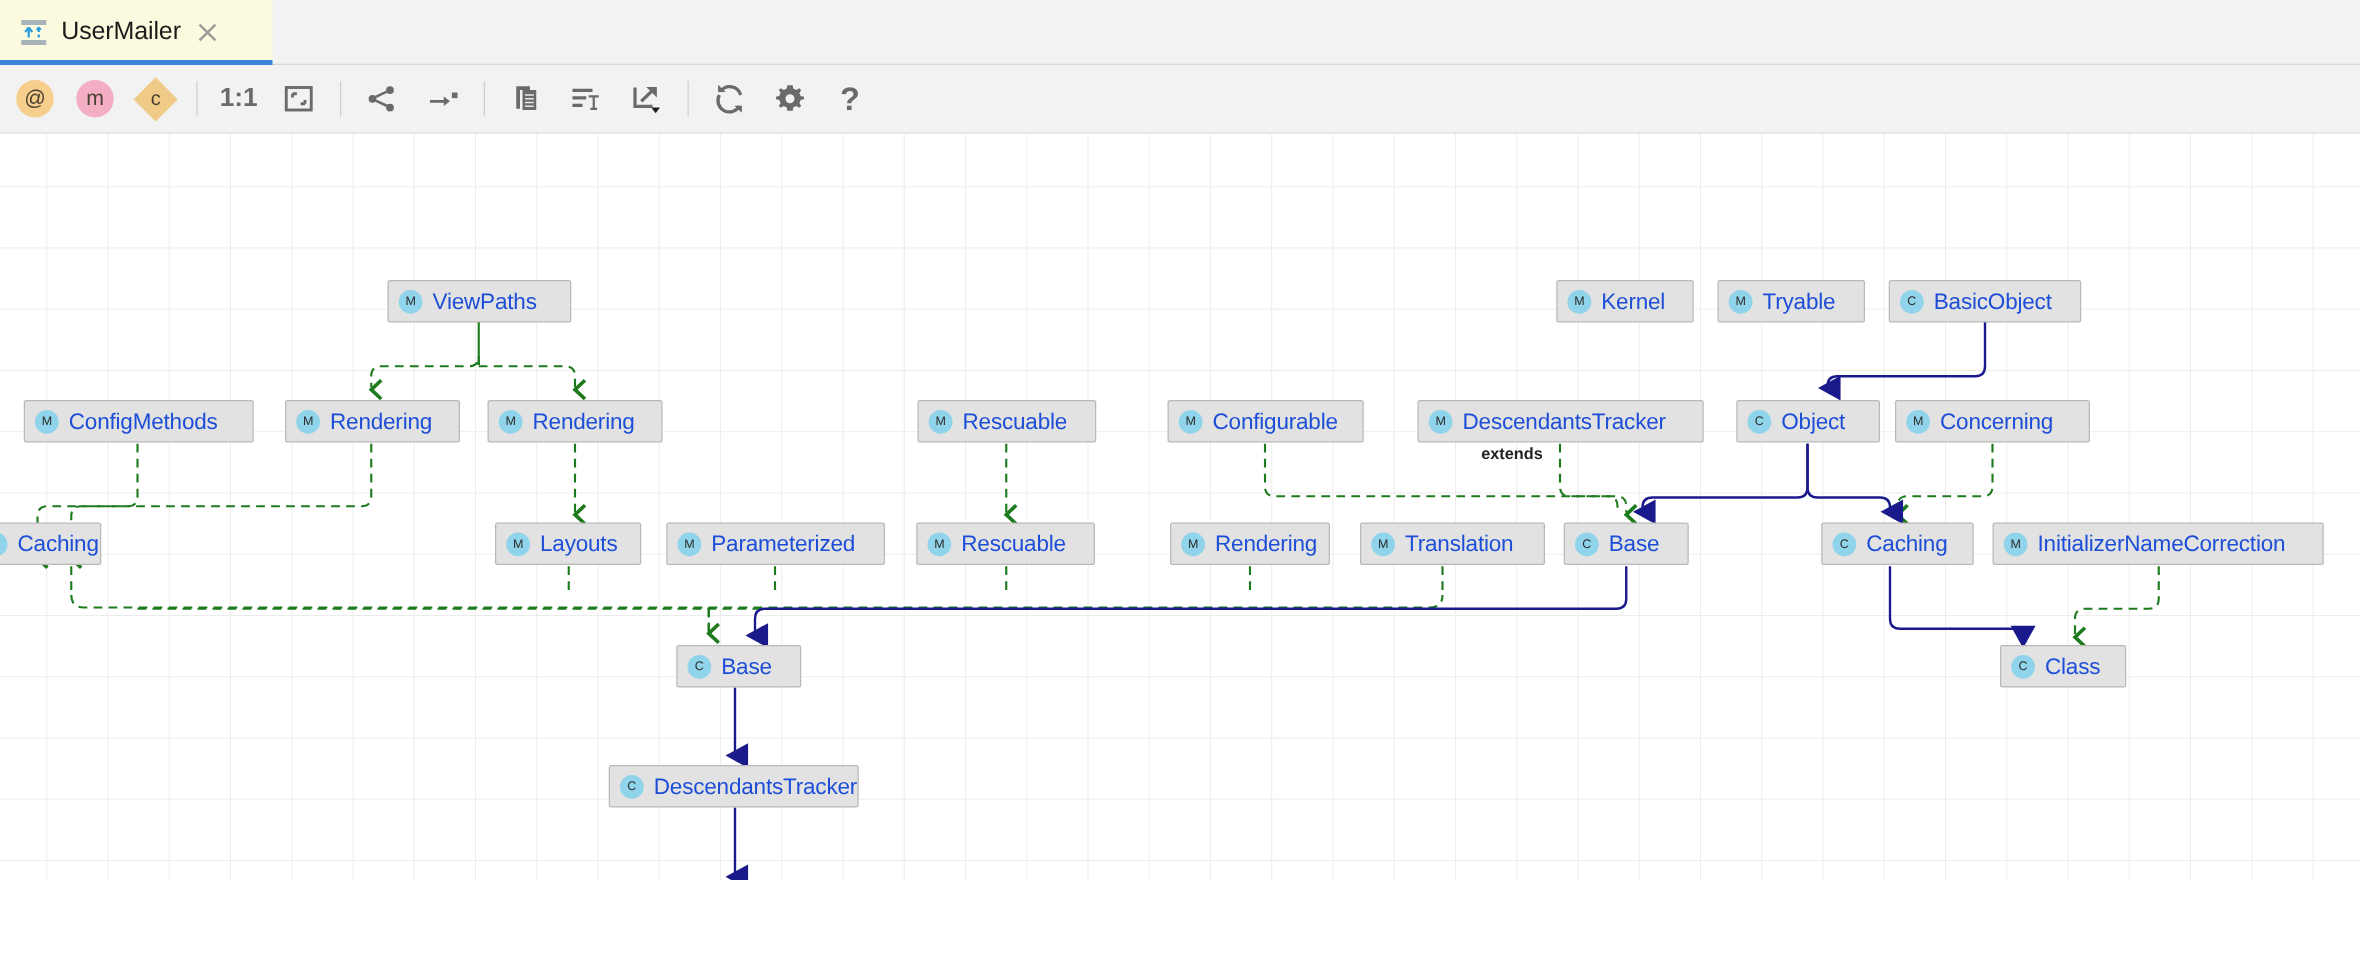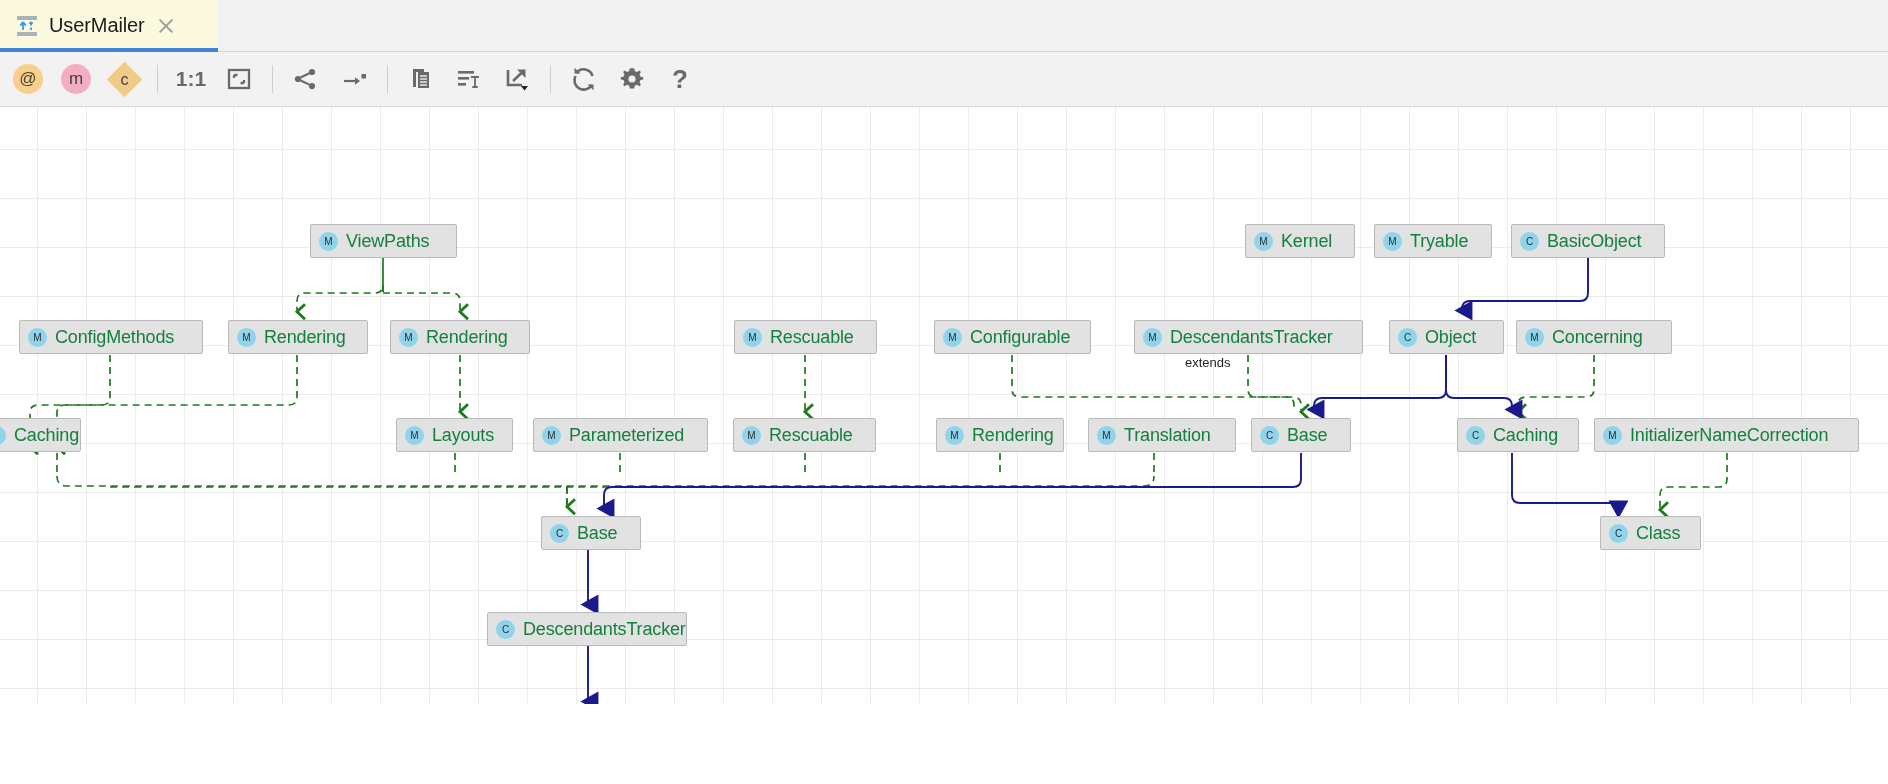--- a/index.html
+++ b/index.html
@@ -123,21 +123,21 @@
   .node .nicon {
     width: 19px; height: 19px; border-radius: 50%;
     background: #8fd4ea;
     display: flex; align-items: center; justify-content: center;
     font-size: 10px; color: #2c2c2c;
     margin-right: 8px; flex: none;
     font-family: "Liberation Sans", sans-serif;
   }
   .node .nicon.cls { background: #8fd4ea; }
   .node .nlabel {
-    font-size: 18px; color: #15803d;
+    font-size: 18px; color: #1d4ed8;
     letter-spacing: -0.15px;
   }
   .node.selected {
     border: 2px solid #e9a820;
     background: #e2e2e2;
   }
   .handle {
     position: absolute; width: 7px; height: 7px;
     background: #a8a8a8;
   }
@@ -427,17 +427,17 @@
         <div class="node" style="left: 487px; top: 505px; width: 200px;">
           <span class="nicon cls">C</span>
           <span class="nlabel">DescendantsTracker</span>
         </div>
         <div class="node selected" style="left: 515px; top: 602px; width: 146px;">
           <span class="nicon cls">C</span>
           <span class="nlabel">UserMailer</span>
         </div>
       </div>
     <div id="labels-layer">
-        <div class="edge-label" style="left: 1185px; top: 248px;">extends</div>
+        <div class="edge-label" style="left: 1185px; top: 248px; font-weight: bold;">extends</div>
       </div>
   </div>
 
 </div>
 
 </body></html>

